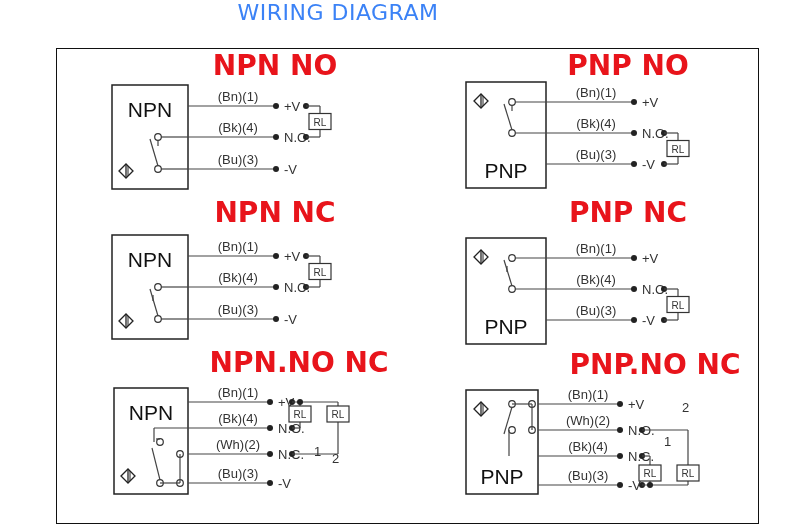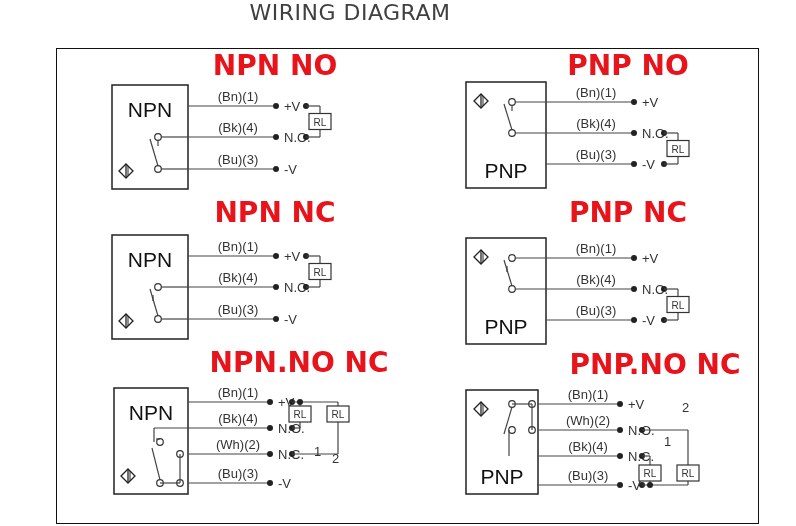--- a/index.html
+++ b/index.html
@@ -1,17 +1,17 @@
 <!DOCTYPE html>
 <html><head>
 <meta charset="utf-8">
 <style>
   html, body { margin:0; padding:0; background:#ffffff; }
   body { width:796px; height:526px; position:relative; overflow:hidden; font-family:"DejaVu Sans", sans-serif; }
-  .title { position:absolute; left:12px; top:0; width:676px; text-align:center; color:#404040; font-size:22px; letter-spacing:0.5px; line-height:26px; }
+  .title { position:absolute; left:0; top:0; width:676px; text-align:center; color:#3b82f6; font-size:22px; letter-spacing:0.5px; line-height:26px; }
   .frame { position:absolute; left:56px; top:48px; width:703px; height:476px; border:1.5px solid #111; box-sizing:border-box; }
   svg#diagram { position:absolute; left:0; top:0; }
   .hdr { fill:#e8141b; font-family:"DejaVu Sans", sans-serif; font-weight:bold; font-size:28px; }
   .lbl { fill:#333; font-family:"Liberation Sans", sans-serif; font-size:13px; }
   .box-lbl { fill:#111; font-family:"Liberation Sans", sans-serif; font-size:21px; }
   .rl { fill:#333; font-family:"Liberation Sans", sans-serif; font-size:10px; }
   .wire { stroke:#444; stroke-width:1.2; fill:none; }
   .box { stroke:#222; stroke-width:1.5; fill:#fff; }
   .dot { fill:#222; }
   .term { fill:#fff; stroke:#333; stroke-width:1.2; }

